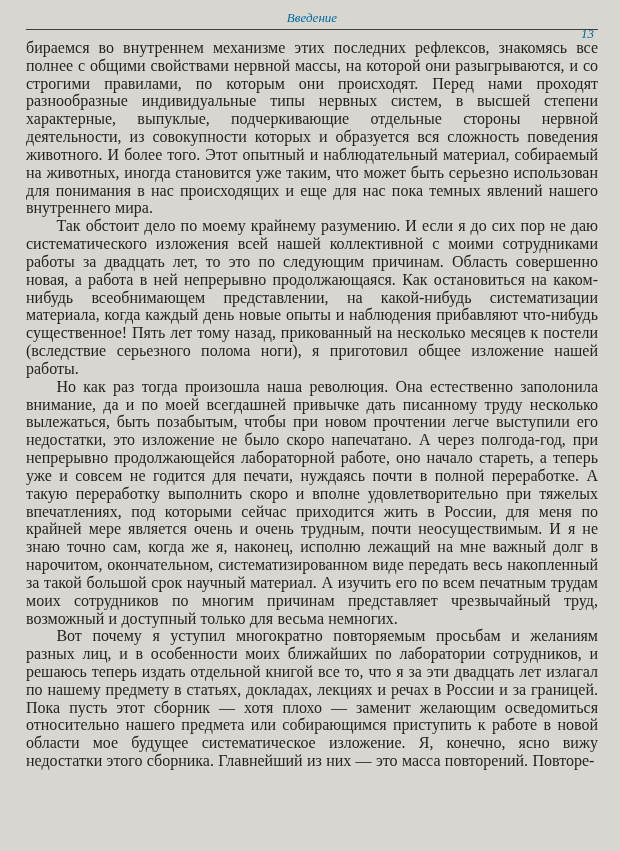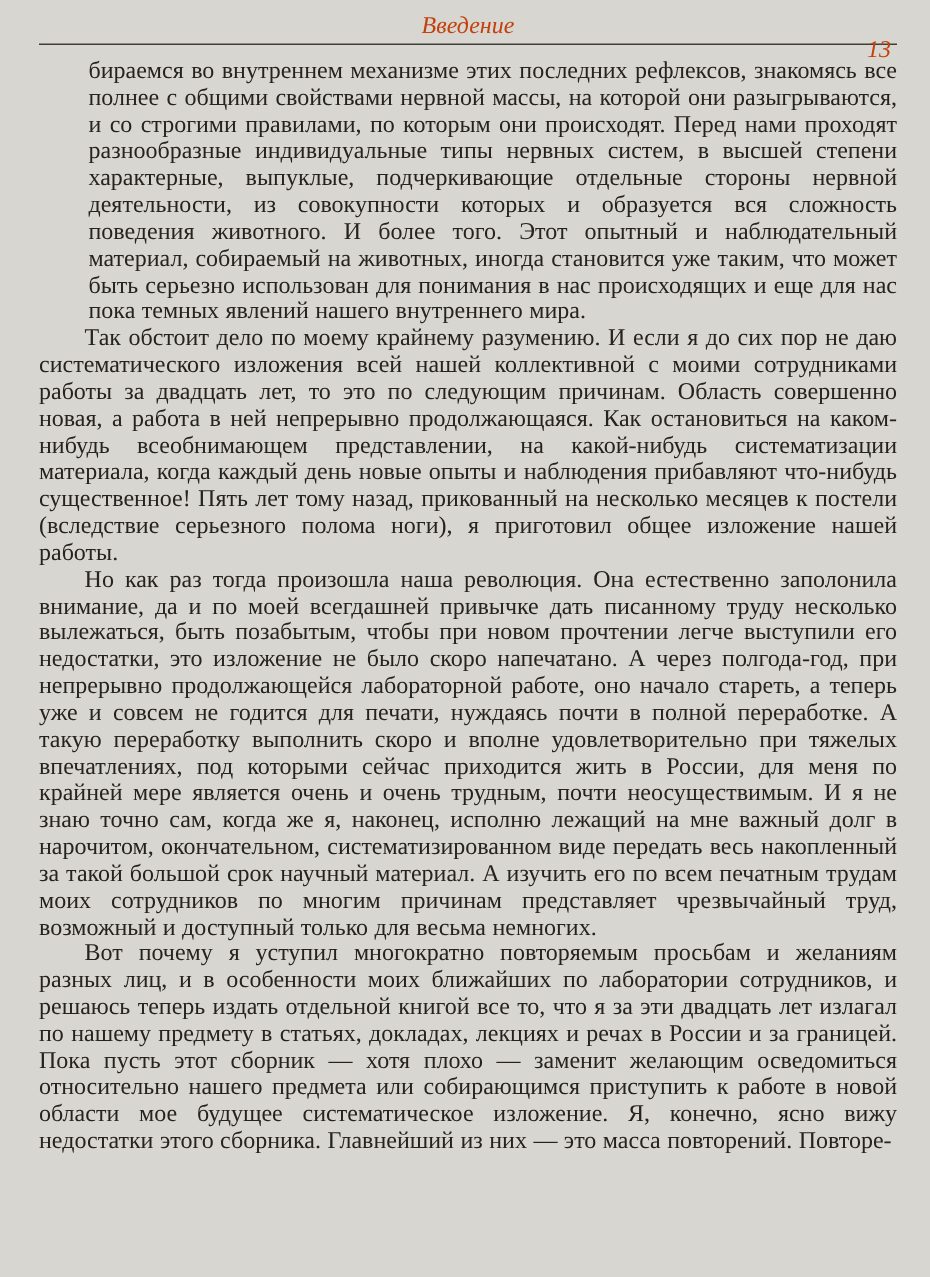--- a/index.html
+++ b/index.html
@@ -17,23 +17,23 @@
     color: #26231f;
     font-family: "Liberation Serif", "DejaVu Serif", serif;
     padding: 8px 22px 6px 26px;
     overflow: hidden;
   }
   .header {
     position: relative;
     height: 20px;
     text-align: center;
     font-style: italic;
-    font-size: 16px;
+    font-size: 13px;
     line-height: 20px;
-    color: #c2410c;
+    color: #0369a1;
   }
   .header .pagenum {
     position: absolute;
     right: 4px;
     top: 16px;
     font-style: italic;
   }
   .rule {
     border: none;
     border-top: 1.4px solid #413d38;
@@ -43,21 +43,20 @@
     margin: 0;
     text-align: justify;
     font-size: 16px;
     line-height: 1.115;
     text-indent: 1.9em;
     word-spacing: 0.02em;
     hyphens: auto;
   }
   .body p.noindent {
     text-indent: 0;
-    margin-left: 33px;
   }
 </style>
 </head>
 <body>
 
 <div class="page">
   <div class="header">
     <span class="title">Введение</span>
     <span class="pagenum">13</span>
   </div>

